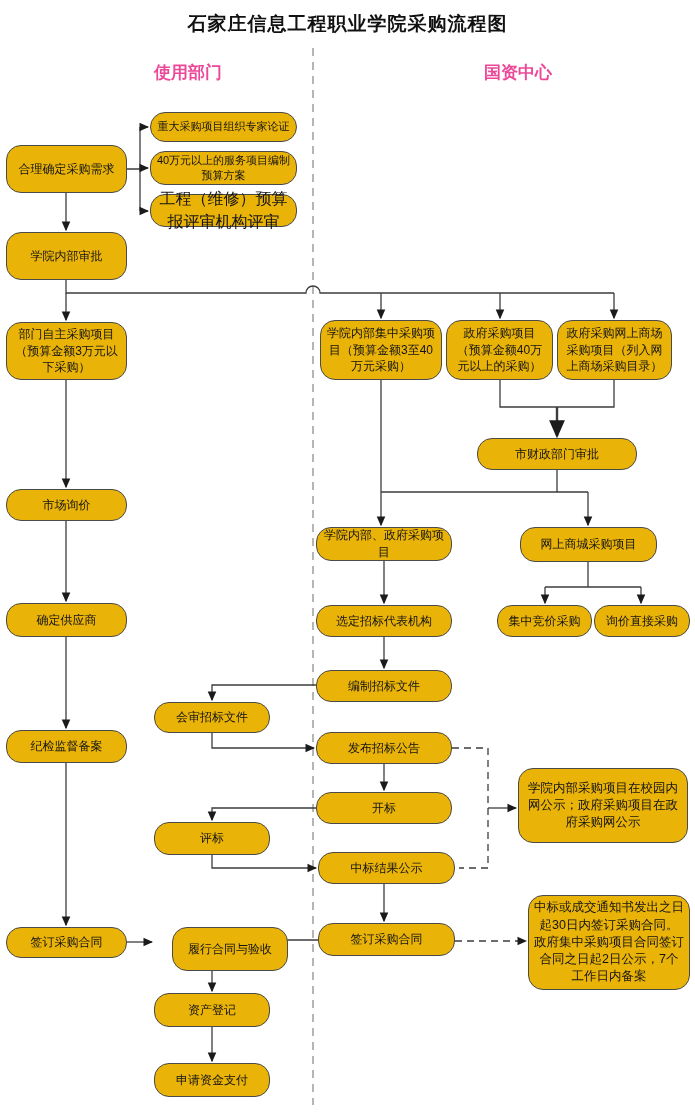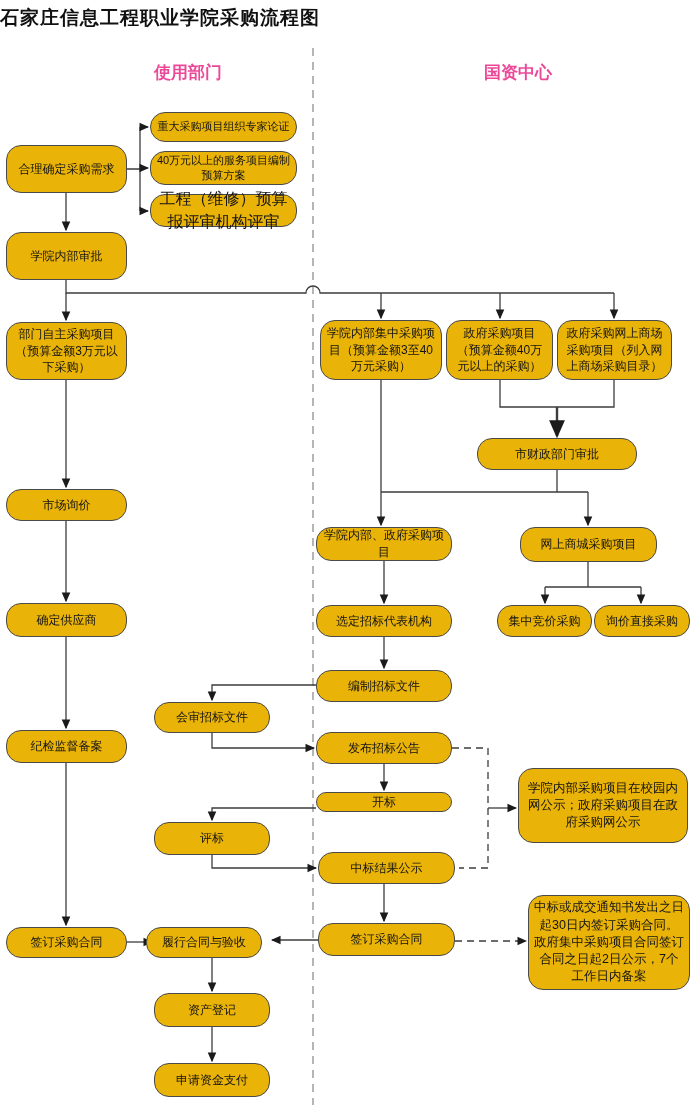--- a/index.html
+++ b/index.html
@@ -3,21 +3,21 @@
 <meta charset="utf-8">
 <style>
   html,body{margin:0;padding:0;background:#ffffff;}
   body{
     width:695px;height:1112px;position:relative;overflow:hidden;
     font-family:"Liberation Sans","DejaVu Sans",sans-serif;
     color:#141414;
   }
   .canvas{position:absolute;left:0;top:0;width:695px;height:1112px;}
   .page-title{
-    position:absolute;left:0;top:5px;width:695px;
+    position:absolute;left:0;top:11px;width:695px;text-align:center;
     font-size:19px;font-weight:700;letter-spacing:1px;color:#111;
   }
   .lane-label{
     position:absolute;top:61px;width:160px;text-align:center;
     font-size:17px;font-weight:700;color:#ec4899;
   }
   .lane-label.left{left:108px;}
   .lane-label.right{left:438px;}
   svg.edges{position:absolute;left:0;top:0;width:695px;height:1112px;}
   .edge{fill:none;stroke:#3d3d3d;stroke-width:1.3px;}
@@ -102,23 +102,23 @@
       <div class="node" style="left: 520px; top: 527px; width: 137px; height: 35px; font-size: 12px;">网上商城采购项目</div>
       <div class="node" style="left: 6px; top: 603px; width: 121px; height: 34px; font-size: 12px;">确定供应商</div>
       <div class="node" style="left: 316px; top: 605px; width: 136px; height: 32px; font-size: 12px;">选定招标代表机构</div>
       <div class="node" style="left: 497px; top: 605px; width: 95px; height: 32px; font-size: 12px;">集中竞价采购</div>
       <div class="node" style="left: 594px; top: 605px; width: 96px; height: 32px; font-size: 12px;">询价直接采购</div>
       <div class="node" style="left: 316px; top: 670px; width: 136px; height: 32px; font-size: 12px;">编制招标文件</div>
       <div class="node" style="left: 154px; top: 702px; width: 116px; height: 31px; font-size: 12px;">会审招标文件</div>
       <div class="node" style="left: 6px; top: 730px; width: 121px; height: 33px; font-size: 12px;">纪检监督备案</div>
       <div class="node" style="left: 316px; top: 732px; width: 136px; height: 32px; font-size: 12px;">发布招标公告</div>
       <div class="node" style="left: 518px; top: 768px; width: 170px; height: 75px; font-size: 12.5px;">学院内部采购项目在校园内网公示；政府采购项目在政府采购网公示</div>
-      <div class="node" style="left: 316px; top: 792px; width: 136px; height: 20px; font-size: 12px;">开标</div>
+      <div class="node" style="left: 316px; top: 792px; width: 136px; height: 32px; font-size: 12px;">开标</div>
       <div class="node" style="left: 154px; top: 822px; width: 116px; height: 33px; font-size: 12px;">评标</div>
       <div class="node" style="left: 318px; top: 852px; width: 137px; height: 32px; font-size: 12px;">中标结果公示</div>
       <div class="node" style="left: 528px; top: 895px; width: 162px; height: 95px; font-size: 12.5px;">中标或成交通知书发出之日起30日内签订采购合同。政府集中采购项目合同签订合同之日起2日公示，7个工作日内备案</div>
       <div class="node" style="left: 6px; top: 927px; width: 121px; height: 31px; font-size: 12px;">签订采购合同</div>
-      <div class="node" style="left: 146px; top: 927px; width: 116px; height: 31px; font-size: 12px;">履行合同与验收</div>
+      <div class="node" style="left: 172px; top: 927px; width: 116px; height: 44px; font-size: 12px;">履行合同与验收</div>
       <div class="node" style="left: 318px; top: 923px; width: 137px; height: 33px; font-size: 12px;">签订采购合同</div>
       <div class="node" style="left: 154px; top: 993px; width: 116px; height: 34px; font-size: 12px;">资产登记</div>
       <div class="node" style="left: 154px; top: 1063px; width: 116px; height: 34px; font-size: 12px;">申请资金支付</div>
     </div>
 </div>
 
 </body></html>

